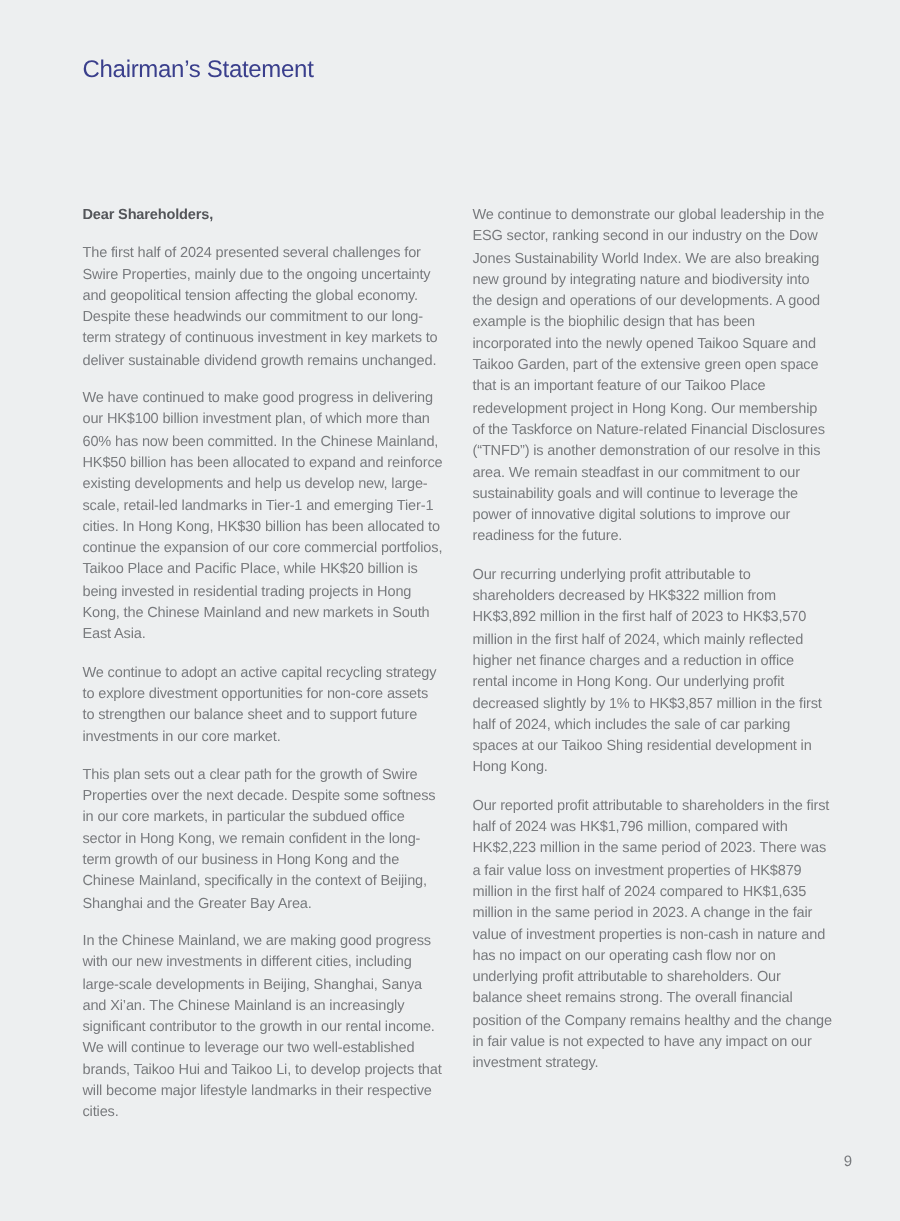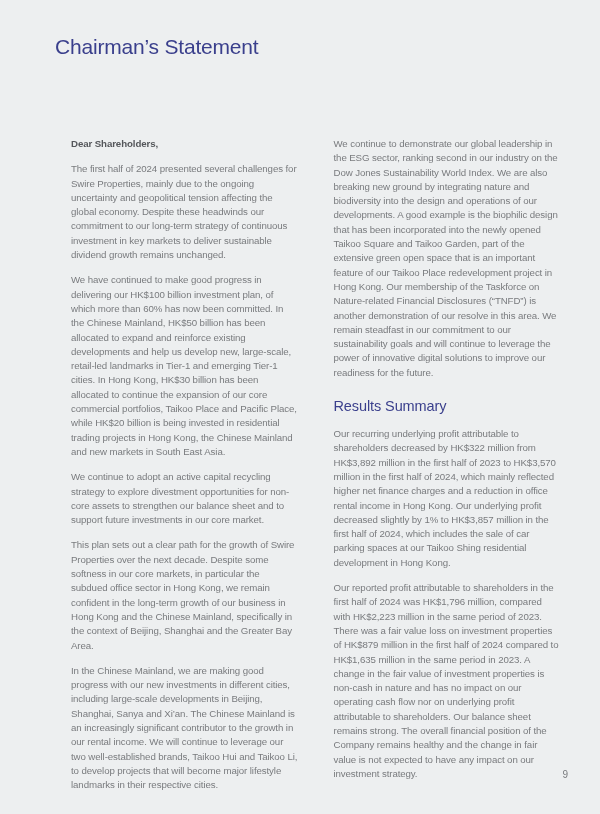--- a/index.html
+++ b/index.html
@@ -12,39 +12,38 @@
     width: 600px;
     height: 814px;
     margin: 0 auto;
     background: var(--bg, #edeff0);
     box-sizing: border-box;
     padding: 28px 40px 0 55px;
     overflow: hidden;
     font-family: "Liberation Sans", "DejaVu Sans", sans-serif;
   }
   .page-title {
-    font-size: 21px;
+    font-size: 16px;
     line-height: 26px;
     font-weight: 500;
     letter-spacing: -0.2px;
     color: var(--heading, #3a3f8c);
     margin: 6px 0 0 0;
   }
   .columns {
     display: flex;
     gap: 20px;
     margin-top: 77px;
   }
   .col {
     width: 240px;
     font-size: 9.7px;
     line-height: 14.3px;
     letter-spacing: -0.1px;
     color: var(--body, #797b7e);
-    margin-left: 16px;
   }
   .col p {
     margin: 0 0 11px 0;
   }
   .salutation {
     font-weight: bold;
     color: var(--salutation, #54565a);
   }
   .section-heading {
     font-size: 14.5px;
@@ -76,21 +75,20 @@
       <p class="salutation">Dear Shareholders,</p>
       <p>The first half of 2024 presented several challenges for Swire Properties, mainly due to the ongoing uncertainty and geopolitical tension affecting the global economy. Despite these headwinds our commitment to our long-term strategy of continuous investment in key markets to deliver sustainable dividend growth remains unchanged.</p>
       <p>We have continued to make good progress in delivering our HK$100 billion investment plan, of which more than 60% has now been committed. In the Chinese Mainland, HK$50 billion has been allocated to expand and reinforce existing developments and help us develop new, large-scale, retail-led landmarks in Tier-1 and emerging Tier-1 cities. In Hong Kong, HK$30 billion has been allocated to continue the expansion of our core commercial portfolios, Taikoo Place and Pacific Place, while HK$20 billion is being invested in residential trading projects in Hong Kong, the Chinese Mainland and new markets in South East Asia.</p>
       <p>We continue to adopt an active capital recycling strategy to explore divestment opportunities for non-core assets to strengthen our balance sheet and to support future investments in our core market.</p>
       <p>This plan sets out a clear path for the growth of Swire Properties over the next decade. Despite some softness in our core markets, in particular the subdued office sector in Hong Kong, we remain confident in the long-term growth of our business in Hong Kong and the Chinese Mainland, specifically in the context of Beijing, Shanghai and the Greater Bay Area.</p>
       <p>In the Chinese Mainland, we are making good progress with our new investments in different cities, including large-scale developments in Beijing, Shanghai, Sanya and Xi’an. The Chinese Mainland is an increasingly significant contributor to the growth in our rental income. We will continue to leverage our two well-established brands, Taikoo Hui and Taikoo Li, to develop projects that will become major lifestyle landmarks in their respective cities.</p>
     </div>
 
     <div class="col">
       <p>We continue to demonstrate our global leadership in the ESG sector, ranking second in our industry on the Dow Jones Sustainability World Index. We are also breaking new ground by integrating nature and biodiversity into the design and operations of our developments. A good example is the biophilic design that has been incorporated into the newly opened Taikoo Square and Taikoo Garden, part of the extensive green open space that is an important feature of our Taikoo Place redevelopment project in Hong Kong. Our membership of the Taskforce on Nature-related Financial Disclosures (“TNFD”) is another demonstration of our resolve in this area. We remain steadfast in our commitment to our sustainability goals and will continue to leverage the power of innovative digital solutions to improve our readiness for the future.</p>
-      <h2 class="section-heading">Results Summary</h2>
       <p>Our recurring underlying profit attributable to shareholders decreased by HK$322 million from HK$3,892 million in the first half of 2023 to HK$3,570 million in the first half of 2024, which mainly reflected higher net finance charges and a reduction in office rental income in Hong Kong. Our underlying profit decreased slightly by 1% to HK$3,857 million in the first half of 2024, which includes the sale of car parking spaces at our Taikoo Shing residential development in Hong Kong.</p>
       <p>Our reported profit attributable to shareholders in the first half of 2024 was HK$1,796 million, compared with HK$2,223 million in the same period of 2023. There was a fair value loss on investment properties of HK$879 million in the first half of 2024 compared to HK$1,635 million in the same period in 2023. A change in the fair value of investment properties is non-cash in nature and has no impact on our operating cash flow nor on underlying profit attributable to shareholders. Our balance sheet remains strong. The overall financial position of the Company remains healthy and the change in fair value is not expected to have any impact on our investment strategy.</p>
     </div>
 
   </div>
 
   <div class="page-number">9</div>
 
 </div>
 

